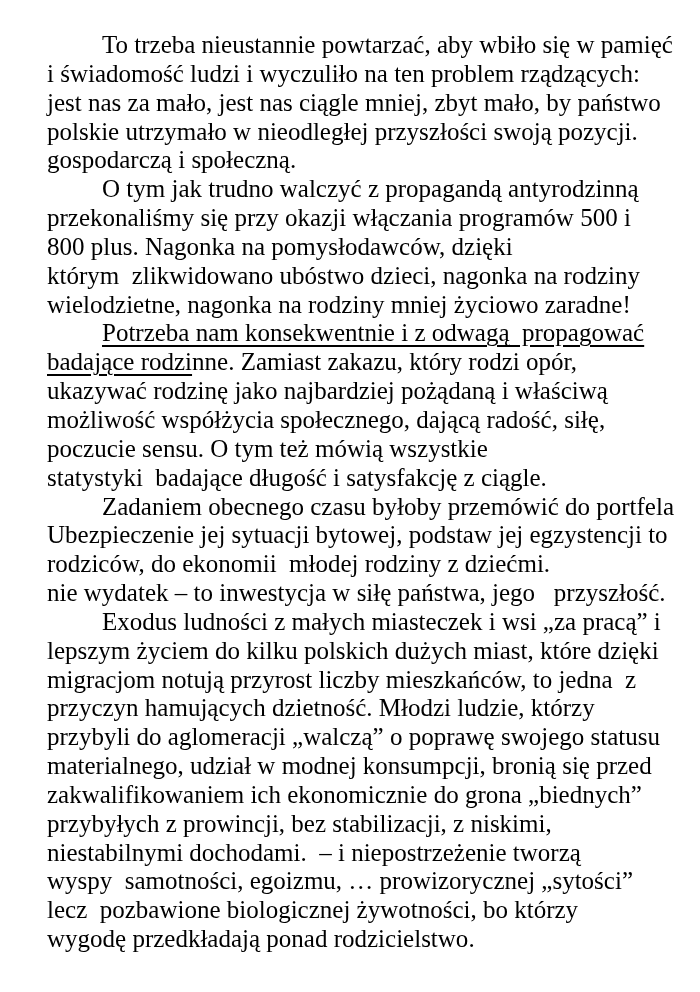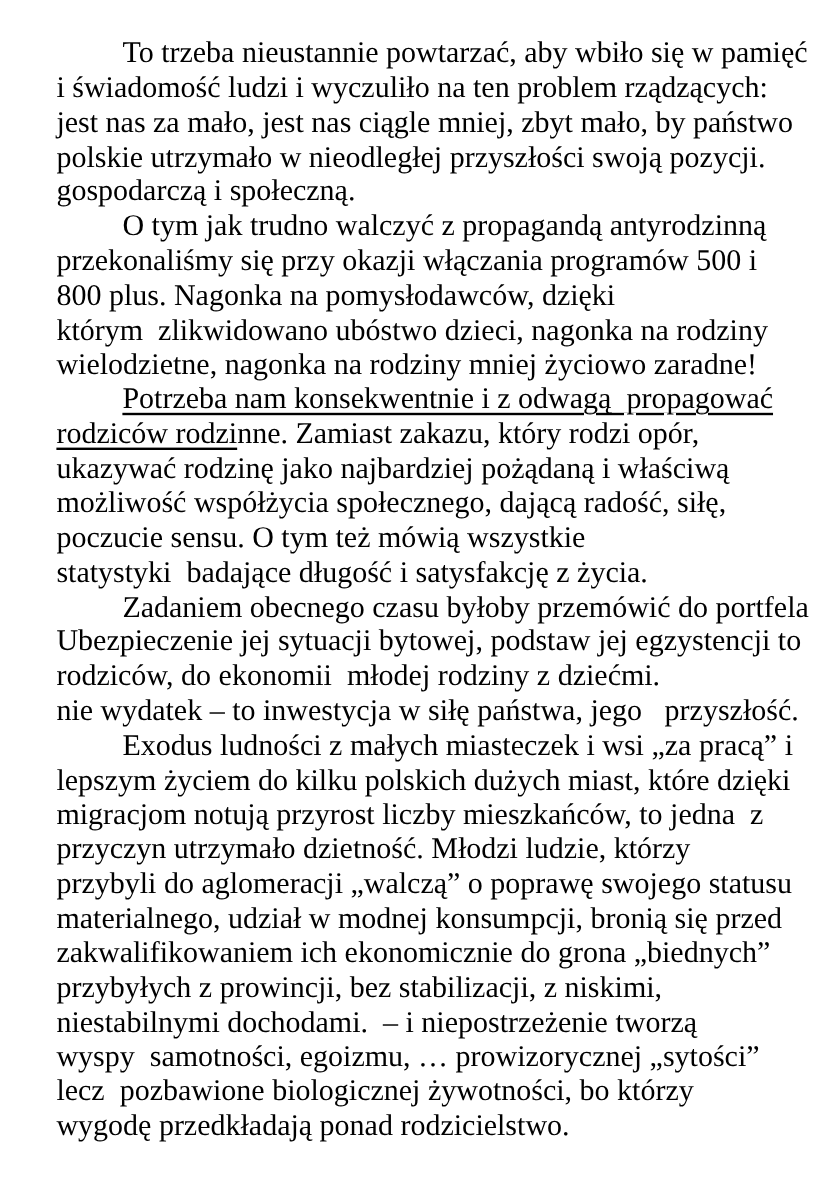--- a/index.html
+++ b/index.html
@@ -58,37 +58,37 @@
       </div>
       <div class="paragraph">
         <div class="line first"><span class="seg normal">O tym jak trudno walczyć z propagandą antyrodzinną</span></div>
         <div class="line"><span class="seg normal">przekonaliśmy się przy okazji włączania programów 500 i</span></div>
         <div class="line"><span class="seg normal">800 plus. Nagonka na pomysłodawców, dzięki</span></div>
         <div class="line"><span class="seg normal">którym  zlikwidowano ubóstwo dzieci, nagonka na rodziny</span></div>
         <div class="line"><span class="seg normal">wielodzietne, nagonka na rodziny mniej życiowo zaradne!</span></div>
       </div>
       <div class="paragraph">
         <div class="line first"><span class="seg underline">Potrzeba nam konsekwentnie i z odwagą  propagować</span></div>
-        <div class="line"><span class="seg underline">rodziców rodzi</span><span class="seg normal">nne. Zamiast zakazu, który rodzi opór,</span></div>
+        <div class="line"><span class="seg underline">badające rodzi</span><span class="seg normal">nne. Zamiast zakazu, który rodzi opór,</span></div>
         <div class="line"><span class="seg normal">ukazywać rodzinę jako najbardziej pożądaną i właściwą</span></div>
         <div class="line"><span class="seg normal">możliwość współżycia społecznego, dającą radość, siłę,</span></div>
         <div class="line"><span class="seg normal">poczucie sensu. O tym też mówią wszystkie</span></div>
-        <div class="line"><span class="seg normal">statystyki  badające długość i satysfakcję z życia.</span></div>
+        <div class="line"><span class="seg normal">statystyki  badające długość i satysfakcję z ciągle.</span></div>
       </div>
       <div class="paragraph">
         <div class="line first"><span class="seg normal">Zadaniem obecnego czasu byłoby przemówić do portfela</span></div>
         <div class="line"><span class="seg normal">Ubezpieczenie jej sytuacji bytowej, podstaw jej egzystencji to</span></div>
         <div class="line"><span class="seg normal">rodziców, do ekonomii  młodej rodziny z dziećmi.</span></div>
         <div class="line"><span class="seg normal">nie wydatek – to inwestycja w siłę państwa, jego   przyszłość.</span></div>
       </div>
       <div class="paragraph">
         <div class="line first"><span class="seg normal">Exodus ludności z małych miasteczek i wsi „za pracą” i</span></div>
         <div class="line"><span class="seg normal">lepszym życiem do kilku polskich dużych miast, które dzięki</span></div>
         <div class="line"><span class="seg normal">migracjom notują przyrost liczby mieszkańców, to jedna  z</span></div>
-        <div class="line"><span class="seg normal">przyczyn utrzymało dzietność. Młodzi ludzie, którzy</span></div>
+        <div class="line"><span class="seg normal">przyczyn hamujących dzietność. Młodzi ludzie, którzy</span></div>
         <div class="line"><span class="seg normal">przybyli do aglomeracji „walczą” o poprawę swojego statusu</span></div>
         <div class="line"><span class="seg normal">materialnego, udział w modnej konsumpcji, bronią się przed</span></div>
         <div class="line"><span class="seg normal">zakwalifikowaniem ich ekonomicznie do grona „biednych”</span></div>
         <div class="line"><span class="seg normal">przybyłych z prowincji, bez stabilizacji, z niskimi,</span></div>
         <div class="line"><span class="seg normal">niestabilnymi dochodami.  – i niepostrzeżenie tworzą</span></div>
         <div class="line"><span class="seg normal">wyspy  samotności, egoizmu, … prowizorycznej „sytości”</span></div>
         <div class="line"><span class="seg normal">lecz  pozbawione biologicznej </span><span class="seg bold">żywotności, bo</span><span class="seg normal"> którzy</span></div>
         <div class="line"><span class="seg normal">wygodę przedkładają ponad rodzicielstwo</span><span class="seg bold">.</span></div>
       </div>
     </div>

